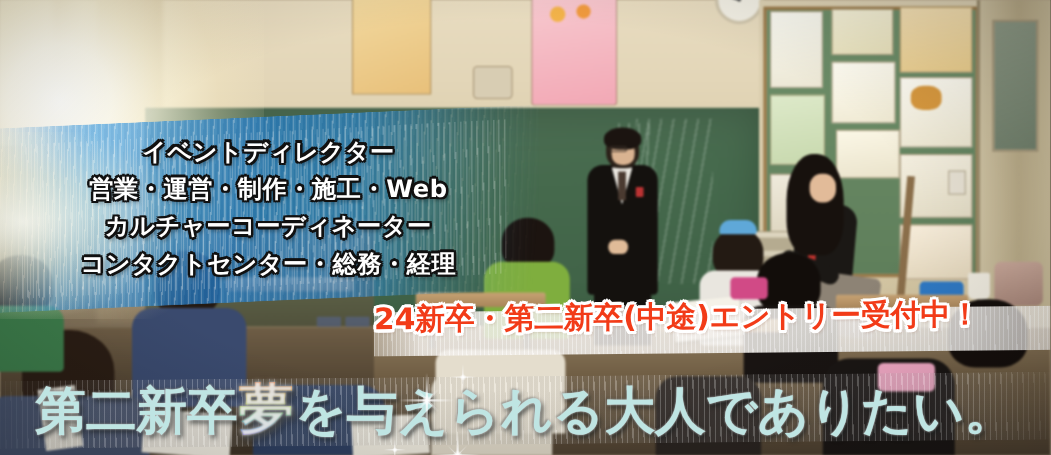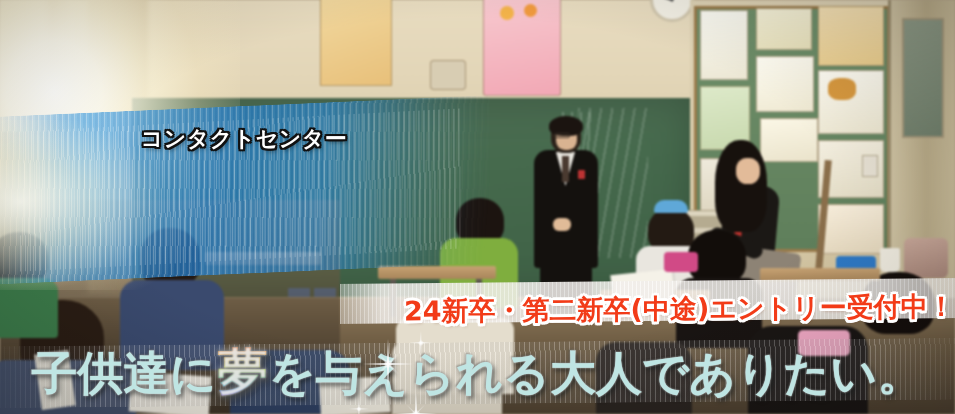--- a/index.html
+++ b/index.html
@@ -233,22 +233,22 @@
     font-size:22px; font-weight:bold; line-height:34px;
     color:#ffffff; letter-spacing:.5px; white-space:nowrap;
     text-shadow:
       -1.9px -1.9px 0 #111, 1.9px -1.9px 0 #111,
       -1.9px  1.9px 0 #111, 1.9px  1.9px 0 #111,
       -2.3px 0 0 #111, 2.3px 0 0 #111, 0 -2.3px 0 #111, 0 2.3px 0 #111,
       2px 3px 4px rgba(0,0,0,.5);
   }
 
   #entry-banner {
-    position:absolute; left:340px; top:288px; width:615px; height:42px;
-    z-index:45; display:flex; align-items:center; justify-content:flex-end;
+    position:absolute; left:340px; top:268px; width:615px; height:42px;
+    z-index:45; display:flex; align-items:center; justify-content:flex-start;
   }
   .entry-text {
     font-size:27px; font-weight:bold; line-height:32px;
     color:#f23b18; white-space:nowrap; letter-spacing:0px;
     text-shadow:
       -2.2px -2.2px 0 #fff, 2.2px -2.2px 0 #fff,
       -2.2px  2.2px 0 #fff, 2.2px  2.2px 0 #fff,
       -2.8px 0 0 #fff, 2.8px 0 0 #fff, 0 -2.8px 0 #fff, 0 2.8px 0 #fff,
       -1.6px 2.8px 0 #fff, 1.6px 2.8px 0 #fff,
       2px 3px 3px rgba(120,50,20,.30);
@@ -458,30 +458,33 @@
   <div class="blue-streak2"></div>
   <div class="glow-left"></div>
   <div class="red-band"></div>
   <div class="tag-band"></div>
   <div class="vignette"></div>
 
   <div id="locations">
   </div>
 
   <div id="roles">
-    <div class="role-line jp">コンタクトセンター</div>
+    <div class="role-line jp">イベントディレクター</div>
+    <div class="role-line jp">営業・運営・制作・施工・Web</div>
+    <div class="role-line jp">カルチャーコーディネーター</div>
+    <div class="role-line jp">コンタクトセンター・総務・経理</div>
   </div>
 
   <div id="entry-banner">
     <div class="entry-text jp">24新卒・第二新卒(中途)エントリー受付中！</div>
   </div>
 
   <div id="tagline">
     <div class="tag-text jp">
-      <span>子供達に</span>
+      <span>第二新卒</span>
         <span class="tag-dream">夢</span>
         <span>を与えられる大人でありたい。</span>
     </div>
   </div>
 
   <div class="sparkle" style="left:362px;top:338px;width:52px;height:52px;">
     <div class="sp-v" style="width:2px;height:50px;"></div>
     <div class="sp-h" style="width:50px;height:2px;"></div>
     <div class="sp-d1" style="width:1.5px;height:30px;"></div>
     <div class="sp-d2" style="width:1.5px;height:30px;"></div>

